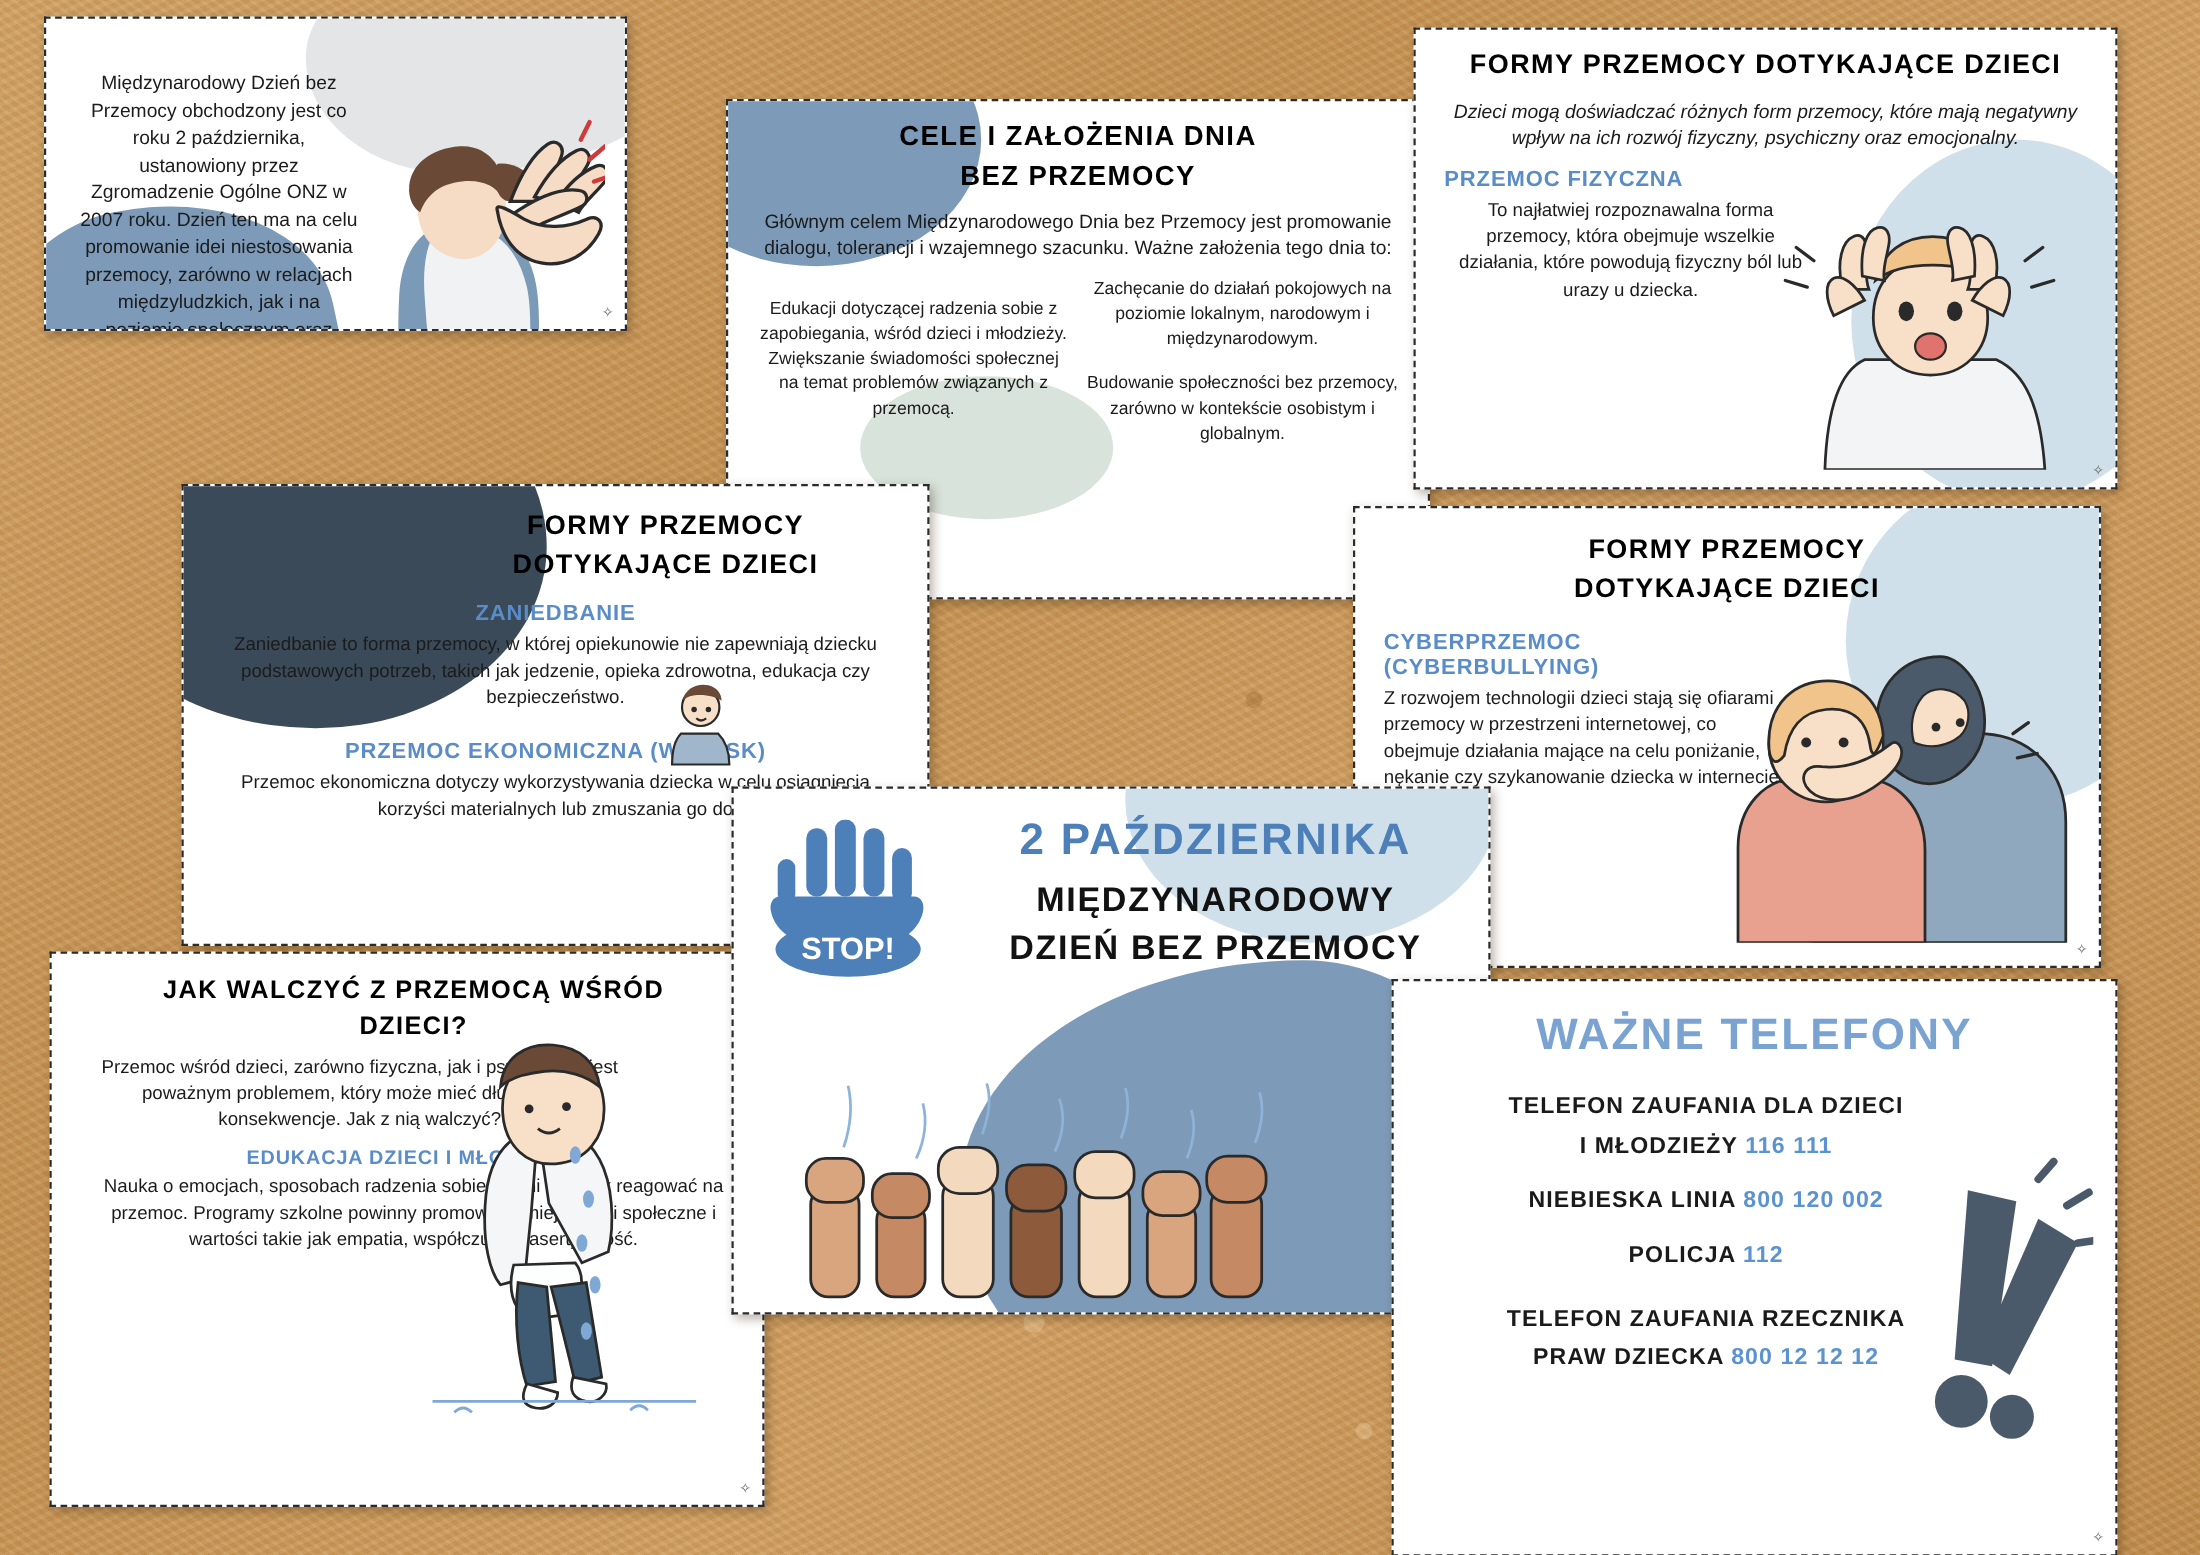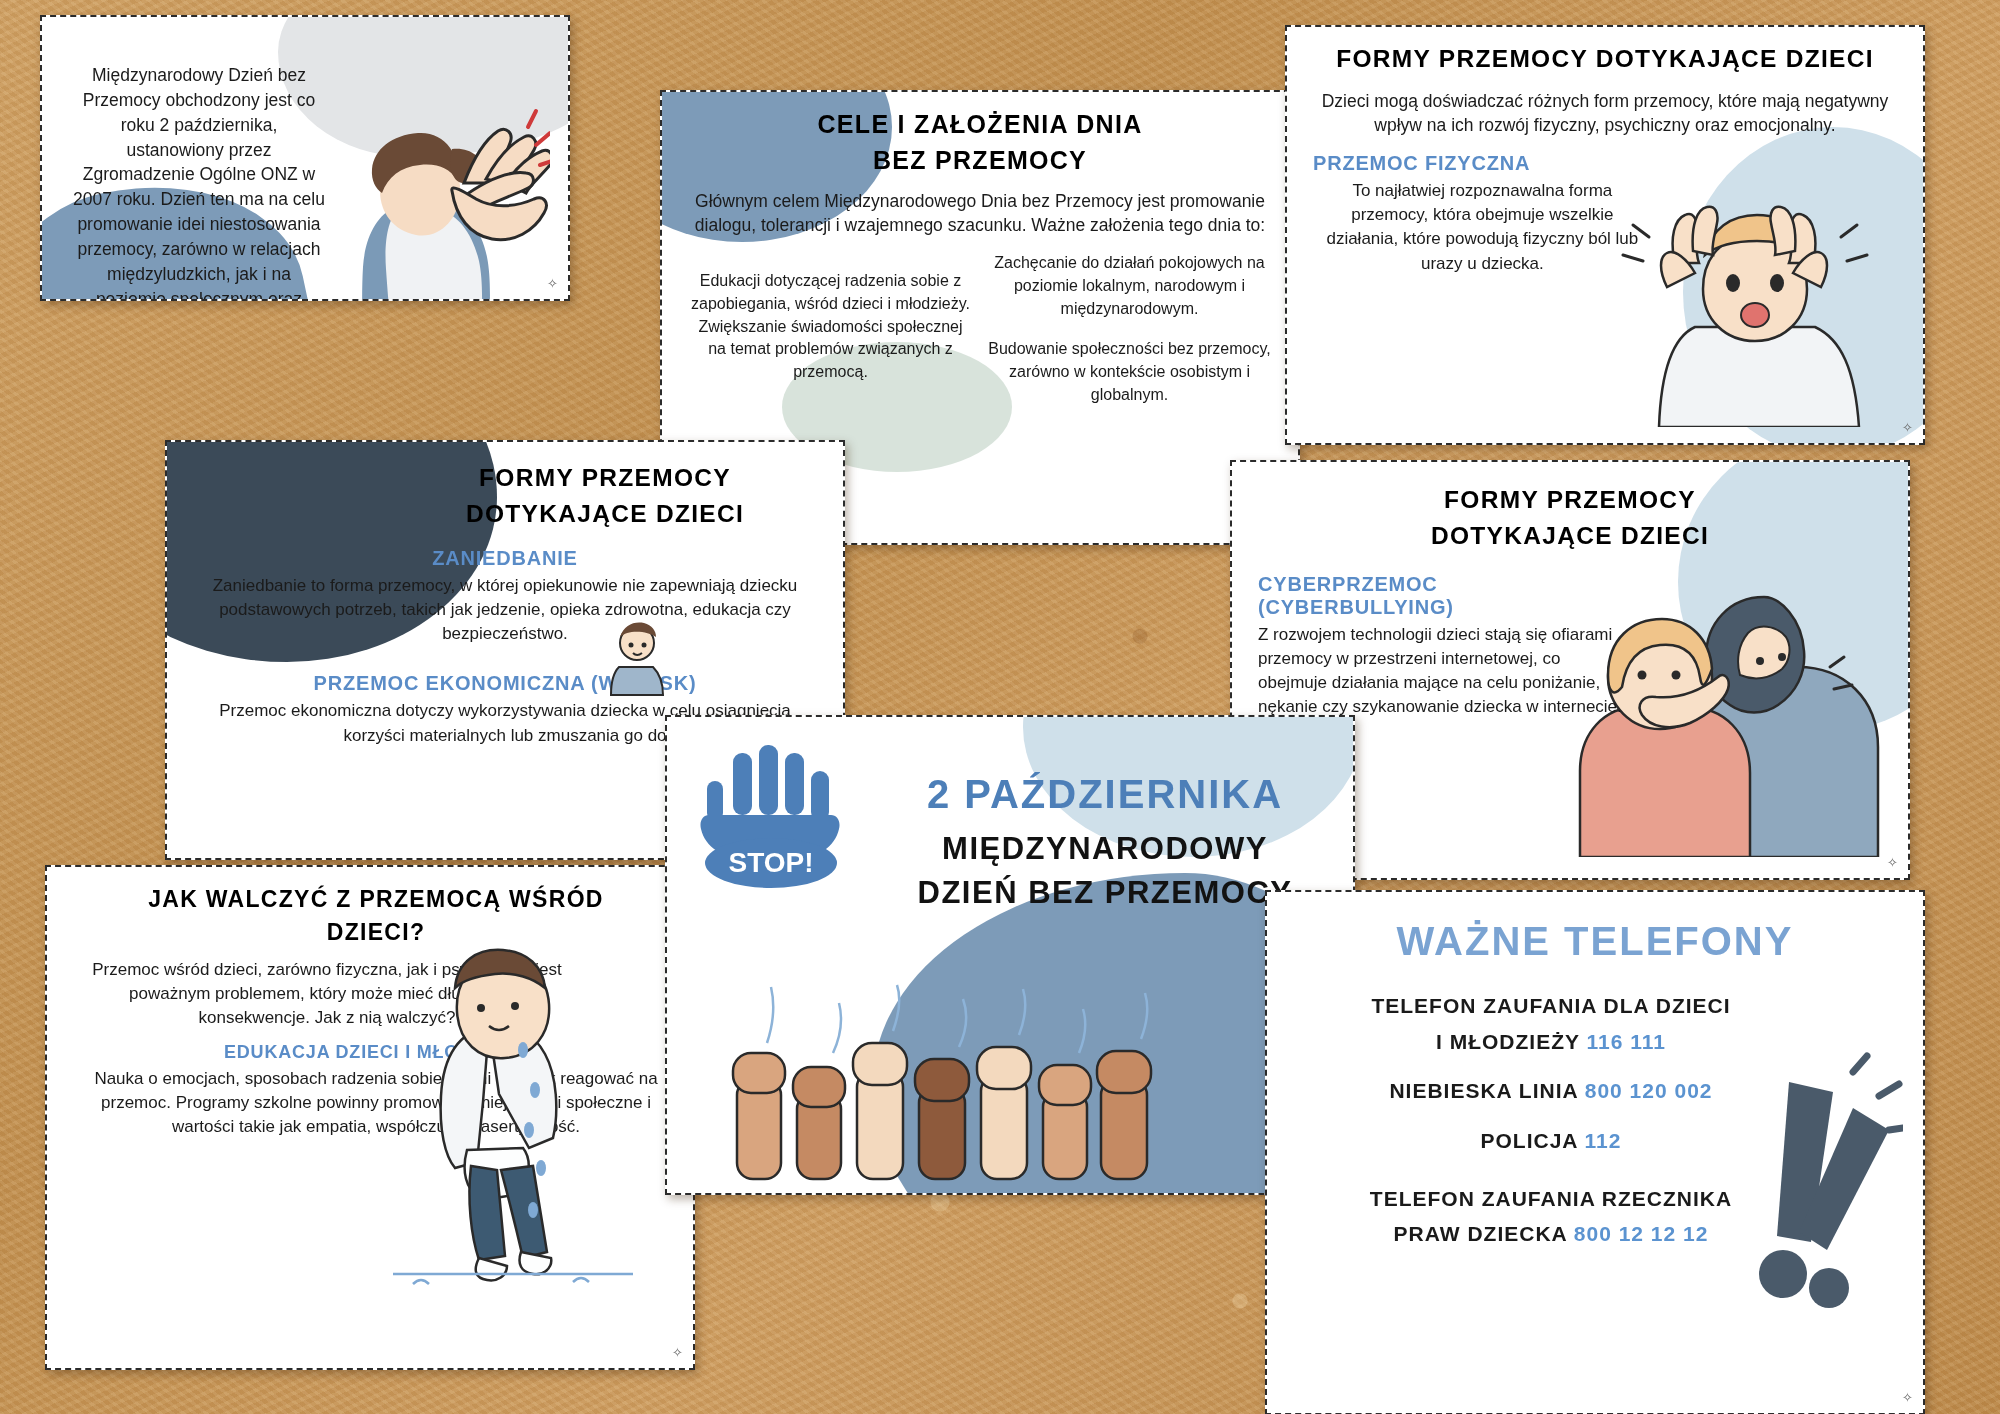--- a/index.html
+++ b/index.html
@@ -81,21 +81,21 @@
   #card2 .b2 { left:120px; top:250px; width:230px; height:130px; background:#cbd9cf; border-radius:50%; opacity:.75; }
   #card2 .head { position:relative; padding:14px 30px 0 30px; font-size:25px; }
   #card2 .intro { position:relative; padding:10px 26px 0 26px; font-size:17.5px; }
   #card2 .cols { position:relative; display:flex; gap:14px; padding:14px 26px 0 26px; }
   #card2 .cols > div { flex:1; font-size:16px; }
 
   
   #card3 { left:1285px; top:25px; width:640px; height:420px; }
   #card3 .b1 { right:-60px; top:100px; width:300px; height:330px; background:#cfe0ea; border-radius:50%; }
   #card3 .head { position:relative; padding:14px 20px 0; font-size:24.5px; }
-  #card3 .intro { position:relative; padding:12px 26px 0; font-size:17.5px; }
+  #card3 .intro { position:relative; padding:12px 26px 0; font-size:17.5px;font-style:italic; }
   #card3 .sec { position:relative; padding:14px 26px 0; }
   #card3 .sec .sub { font-size:20px; }
   #card3 .sec .body-txt { font-size:17px; padding-top:4px; width:58%; }
 
   
   #card4 { left:165px; top:440px; width:680px; height:420px; }
   #card4 .darkblob {
     left:-90px; top:-110px; width:420px; height:330px;
     background:#3b4a58; border-radius:55% 45% 50% 50%/55% 50% 50% 45%;
   }
@@ -123,21 +123,21 @@
   
   #card7 { left:665px; top:715px; width:690px; height:480px; }
   #card7 .wave {
     right:-40px; bottom:-100px; width:520px; height:420px;
     background:#7d9bb8; border-radius:60% 40% 55% 45%/50% 55% 45% 50%;
   }
   #card7 .wave2 {
     right:-10px; top:-120px; width:340px; height:260px;
     background:#cfe0ea; border-radius:50%;
   }
-  #card7 .bigtitle { position:relative; padding:24px 20px 0 210px;margin-top:31px; }
+  #card7 .bigtitle { position:relative; padding:24px 20px 0 210px; }
   #card7 .l1 { font-size:40px; font-weight:bold; color:#4d7fb8; letter-spacing:2px; text-align:center; }
   #card7 .l2 { font-size:31px; font-weight:bold; color:#121212; letter-spacing:1.5px; text-align:center; margin-top:14px; }
   #card7 .l3 { font-size:31px; font-weight:bold; color:#121212; letter-spacing:1.5px; text-align:center; margin-top:8px; }
 
   
   #card8 { left:1265px; top:845px; width:660px; height:525px;margin-top:45px; }
   #card8 .head { position:relative; padding:20px 0 0; font-size:40px; color:#7aa3d2; letter-spacing:2px; }
   #card8 .lines { position:relative; padding:18px 110px 0 22px; }
   #card8 .ln { font-size:21px; font-weight:bold; color:#1a1a1a; text-align:center; letter-spacing:1px; line-height:1.7; }
   #card8 .num { color:#5b93d0; }

